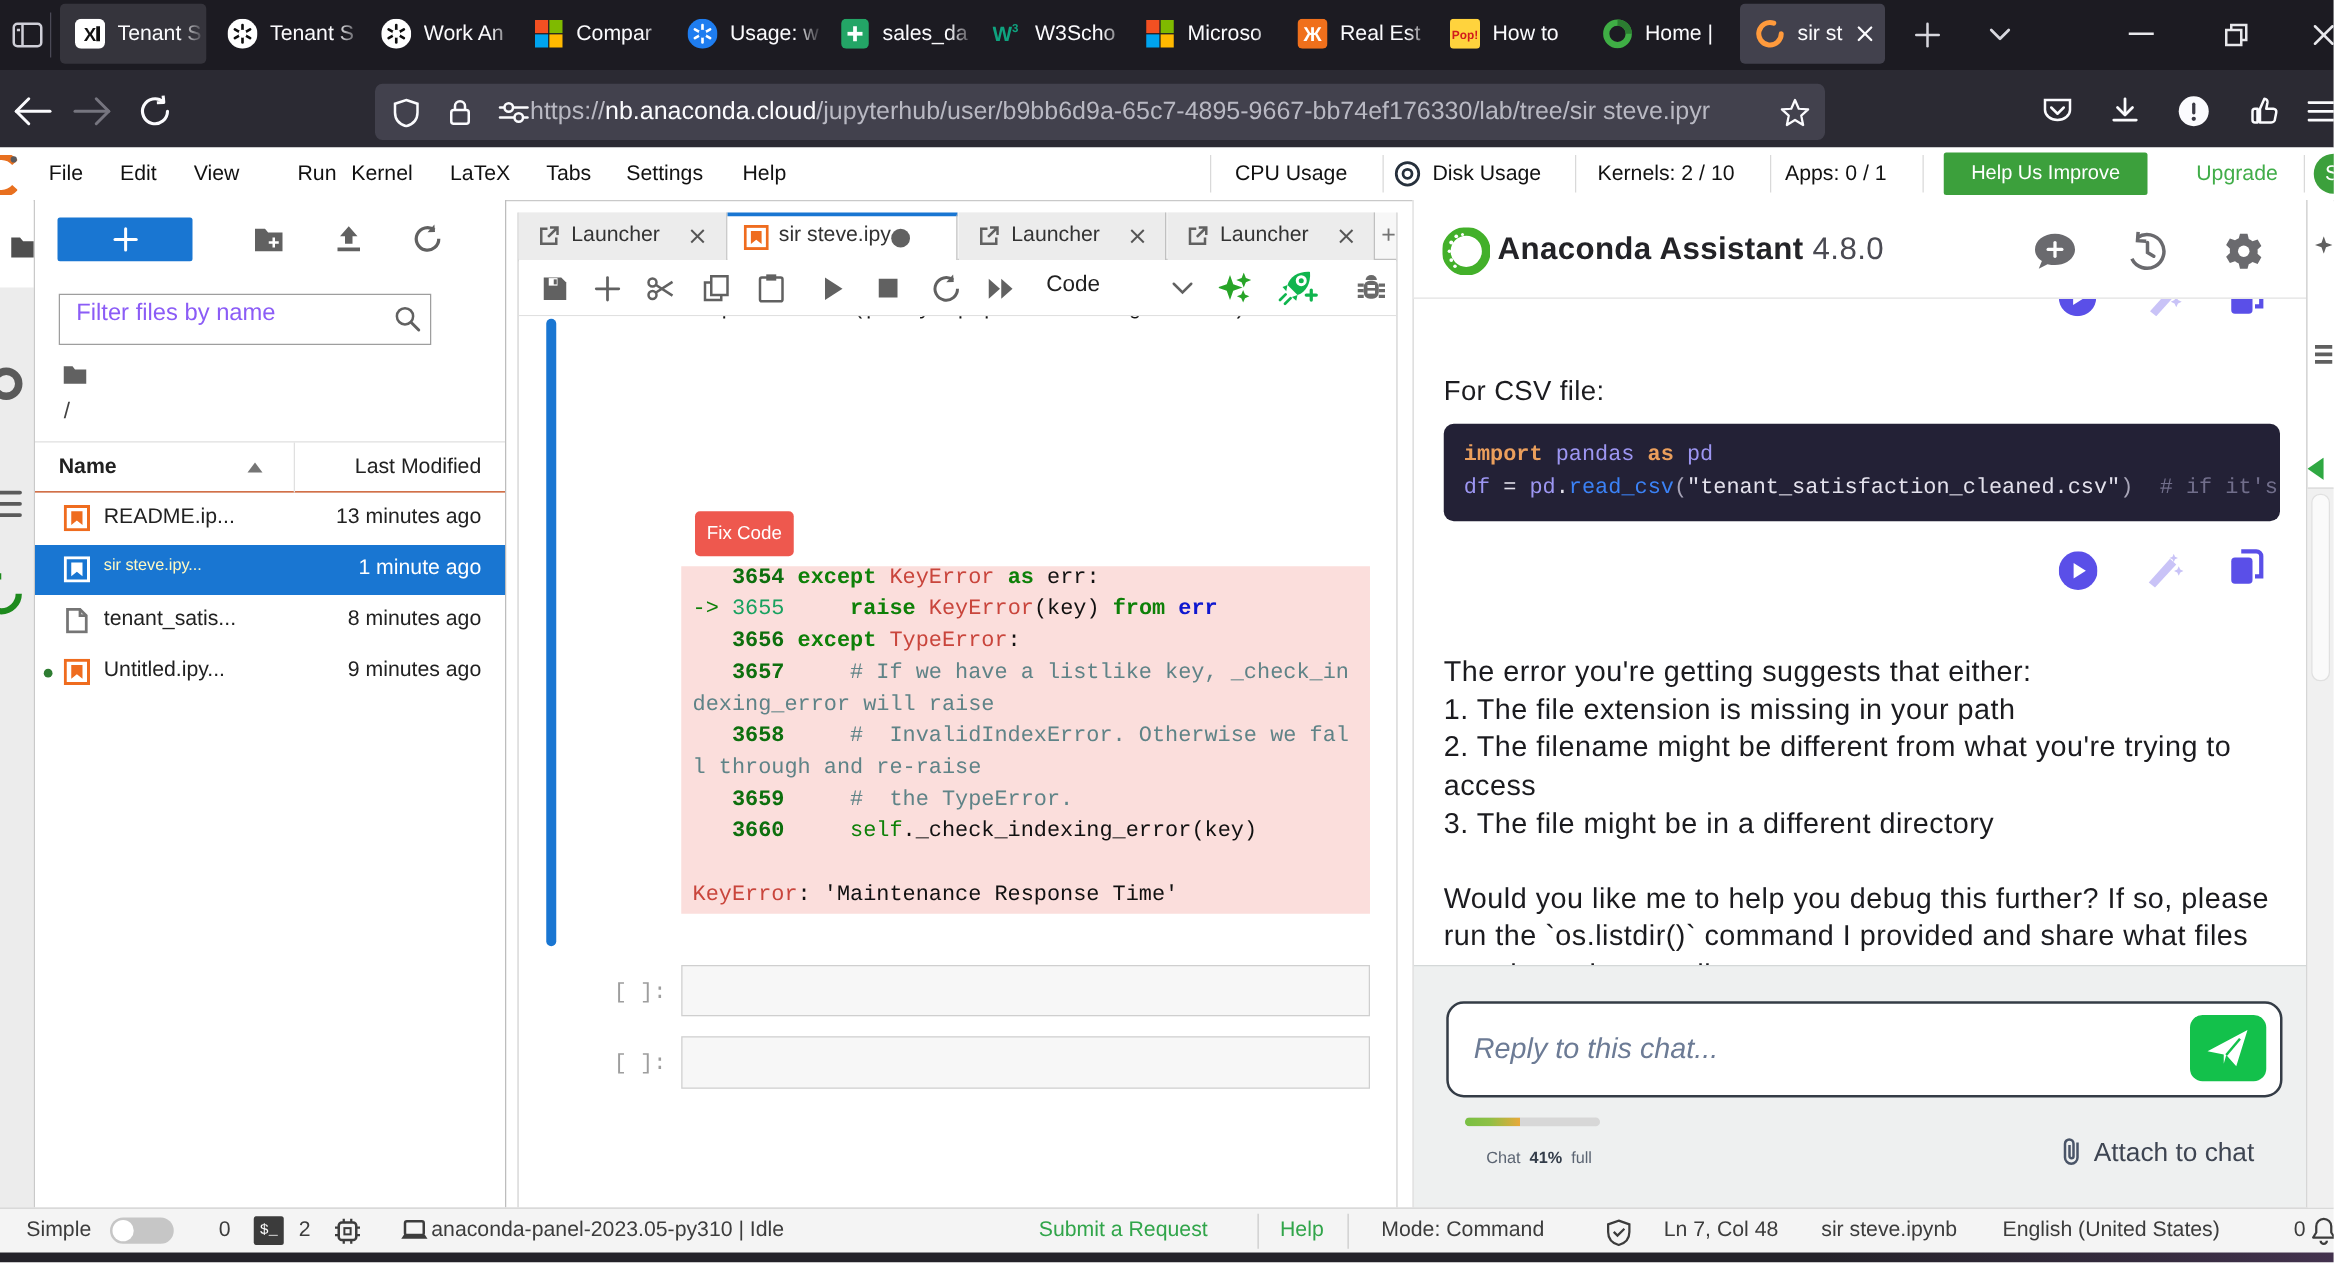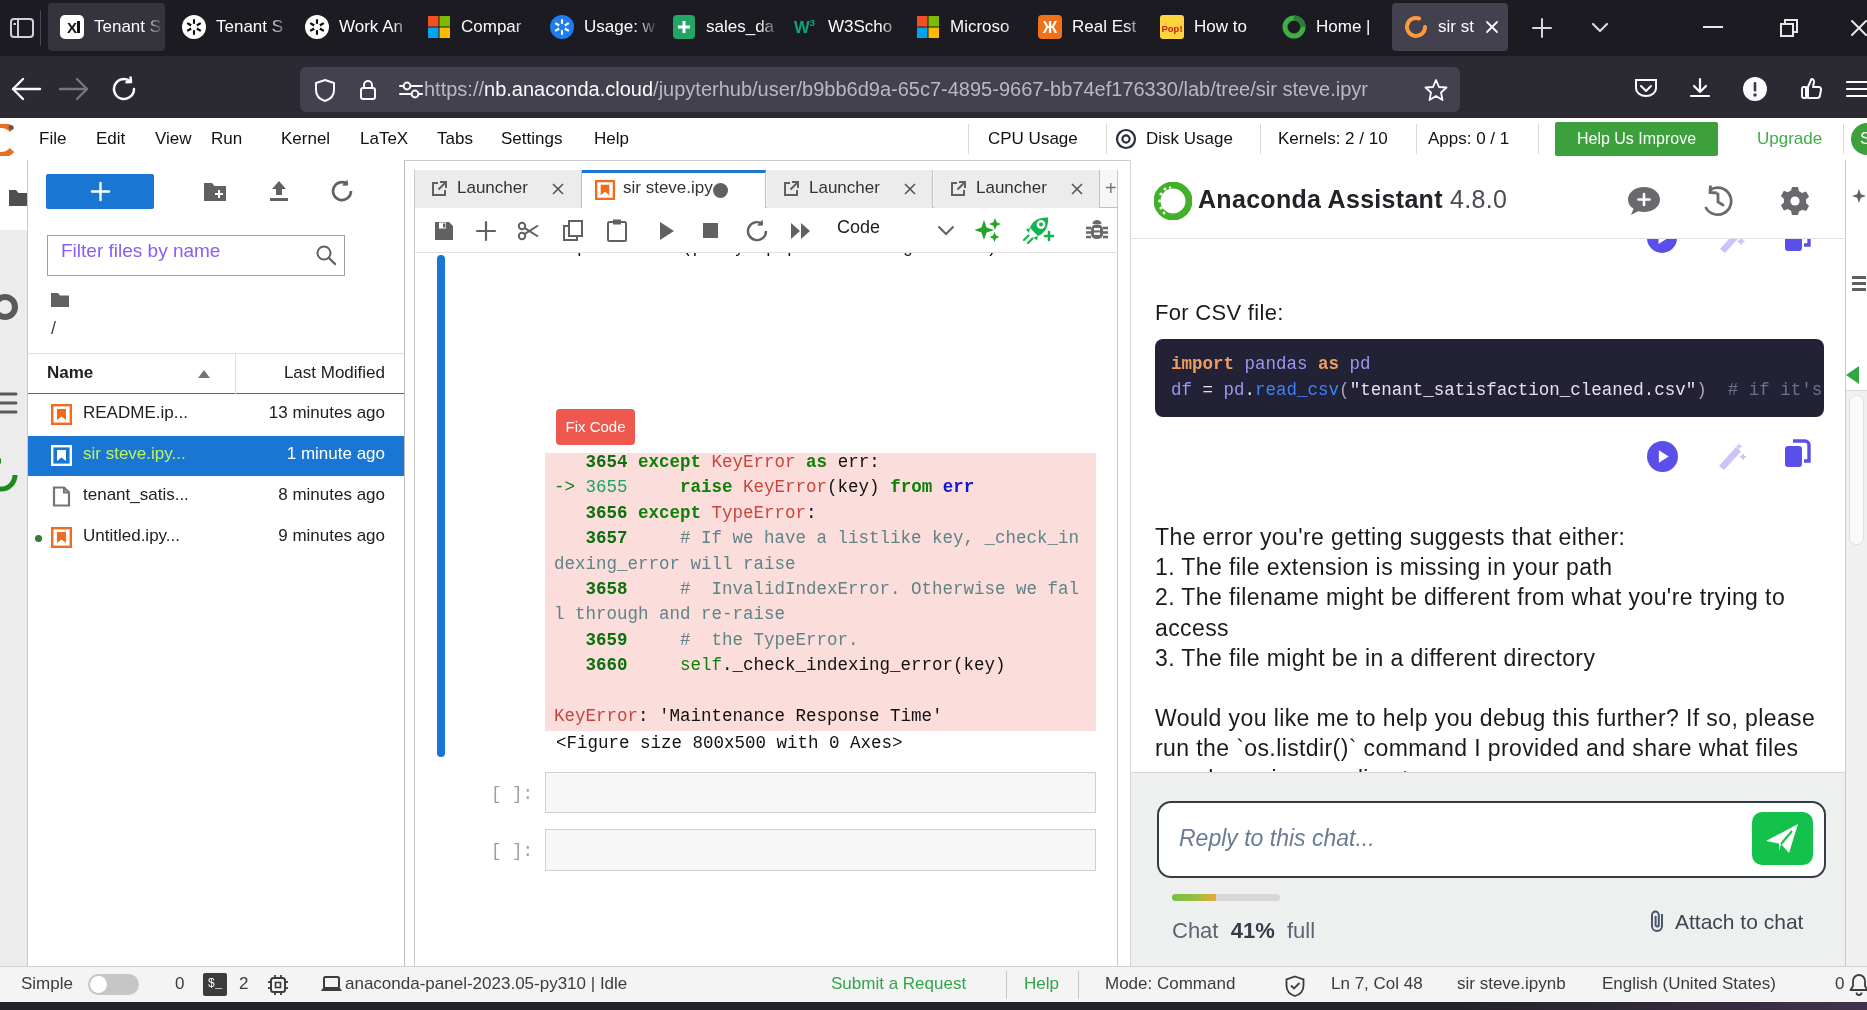--- a/index.html
+++ b/index.html
@@ -276,21 +276,21 @@
       </g>
     </svg>
   <div class="abs" id="jl-menubar">
     <svg class="abs" style="left:-14px;top:6px" width="28" height="32" viewBox="0 0 28 32">
         <path d="M26 6 A15 15 0 1 0 26 26" fill="none" stroke="#e8701f" stroke-width="6"></path>
         <circle cx="25" cy="3.5" r="2.5" fill="#5a5a5e"></circle>
       </svg>
     <div class="mitem" style="left:39px">File</div>
     <div class="mitem" style="left:96px">Edit</div>
     <div class="mitem" style="left:155px">View</div>
-    <div class="mitem" style="left:211px">Run</div>
+    <div class="mitem" style="left:238px">Run</div>
     <div class="mitem" style="left:281px">Kernel</div>
     <div class="mitem" style="left:360px">LaTeX</div>
     <div class="mitem" style="left:437px">Tabs</div>
     <div class="mitem" style="left:501px">Settings</div>
     <div class="mitem" style="left:594px">Help</div>
     <div class="msep" style="left:968px"></div>
       <div class="mitem" style="left:988px">CPU Usage</div>
     <div class="msep" style="left:1106px"></div>
     <svg class="abs" style="left:1115px;top:10px" width="22" height="22" viewBox="0 0 22 22">
         <circle cx="11" cy="11" r="9" fill="none" stroke="#26303c" stroke-width="2.2"></circle>
@@ -379,21 +379,21 @@
           <path d="M6 5 H15 V16 L10.5 12.4 L6 16 Z" fill="#ef6c1f"></path>
         </svg>
       <div class="abs" style="left:55px;top:8px;font-size:17px;color:#212121">README.ip...</div>
       <div class="abs" style="right:19px;top:8px;font-size:17px;color:#212121">13 minutes ago</div>
     </div>
     <div class="abs" style="left:0;top:276px;width:376px;height:40px;background:#1976d2">
       <svg class="abs" style="left:23px;top:9px" width="21" height="21" viewBox="0 0 21 21">
           <rect x="1.2" y="1.2" width="18.6" height="18.6" fill="none" stroke="#fff" stroke-width="2.4"></rect>
           <path d="M6 5 H15 V16 L10.5 12.4 L6 16 Z" fill="#fff"></path>
         </svg>
-      <div class="abs" style="left:55px;top:8px;font-size:17px;color:#bef264">sir steve.ipy...</div>
+      <div class="abs" style="left:55px;top:8px;font-size:13px;color:#fef9c3">sir steve.ipy...</div>
       <div class="abs" style="right:19px;top:8px;font-size:17px;color:#fff">1 minute ago</div>
     </div>
     <div class="abs" style="left:0;top:317px;width:376px;height:40px">
       <svg class="abs" style="left:24px;top:9px" width="19" height="21" viewBox="0 0 19 21">
           <path d="M2 1.5 H12 L17 6.5 V19.5 H2 Z" fill="none" stroke="#757575" stroke-width="2.2"></path>
           <path d="M12 1.5 V6.5 H17" fill="none" stroke="#757575" stroke-width="2.2"></path>
         </svg>
       <div class="abs" style="left:55px;top:8px;font-size:17px;color:#212121">tenant_satis...</div>
       <div class="abs" style="right:19px;top:8px;font-size:17px;color:#212121">8 minutes ago</div>
     </div>
@@ -552,21 +552,20 @@
    <b>3656</b> <b class="kw">except</b> <span class="exc">TypeError</span>:
    <b>3657</b>     <span class="cm"># If we have a listlike key, _check_in</span>
 <span class="cm">dexing_error will raise</span>
    <b>3658</b>     <span class="cm">#  InvalidIndexError. Otherwise we fal</span>
 <span class="cm">l through and re-raise</span>
    <b>3659</b>     <span class="cm">#  the TypeError.</span>
    <b>3660</b>     <span class="kw">self</span>._check_indexing_error(key)
 
 <span class="exc">KeyError</span>: 'Maintenance Response Time'</pre>
       </div>
-      <pre class="mono abs" style="left:141px;top:478px;font-size:17.5px;line-height:25.4px;color:#111">&lt;Figure size 800x500 with 0 Axes&gt;</pre>
       <div class="mono abs" style="left:76px;top:531px;font-size:17.5px;color:#9e9e9e">[ ]:</div>
       <div class="abs" style="left:130px;top:519px;width:551px;height:41px;background:#f7f7f7;border:1px solid #cfcfcf"></div>
       <div class="mono abs" style="left:76px;top:588px;font-size:17.5px;color:#9e9e9e">[ ]:</div>
       <div class="abs" style="left:130px;top:576px;width:551px;height:42px;background:#f7f7f7;border:1px solid #cfcfcf"></div>
     </div>
   </div>
   <div class="abs" id="assistant">
 
     <div class="abs" style="left:0;top:79px;width:714px;height:533px;overflow:hidden">
 
@@ -648,21 +647,21 @@
           <svg style="margin:9px auto" width="38" height="35" viewBox="0 0 38 35">
               <path d="M2 20 L34 3 L25 32 L17 23 Z" fill="#fff"></path>
               <path d="M17 23 L28 10 L15 21 L15 30 Z" fill="#fff"></path>
               <path d="M17 23 L28 10" stroke="#13c14b" stroke-width="2"></path>
             </svg>
         </div>
       </div>
       <div class="abs" style="left:41px;top:121px;width:108px;height:7px;border-radius:4px;background:#d7d7d7;overflow:hidden">
         <div style="width:44px;height:7px;background:linear-gradient(90deg,#78c043,#8ec045 45%,#e8a93a)"></div>
       </div>
-      <div class="abs" style="left:41px;top:145px;font-size:22px;color:#5b6472">Chat&nbsp; <b style="color:#333c49">41%</b>&nbsp; full</div>
+      <div class="abs" style="left:58px;top:145px;font-size:13px;color:#5b6472">Chat&nbsp; <b style="color:#333c49">41%</b>&nbsp; full</div>
       <div class="abs" style="left:518px;top:136px;font-size:21px;color:#3e4552">
         <svg style="display:inline-block;vertical-align:-4px;margin-right:8px" width="18" height="24" viewBox="0 0 18 24">
             <path d="M13 5 V17 a5 5 0 0 1 -10 0 V6 a3.4 3.4 0 0 1 6.8 0 V16 a1.6 1.6 0 0 1 -3.2 0 V7" fill="none" stroke="#4a5568" stroke-width="2"></path>
           </svg>Attach to chat</div>
     </div>
   </div>
 
   <svg class="abs" style="left:1852px;top:189px;z-index:5" width="14" height="14" viewBox="0 0 14 14">
       <path d="M7 0 L8.8 5.2 L14 7 L8.8 8.8 L7 14 L5.2 8.8 L0 7 L5.2 5.2 Z" fill="#5f5f5f"></path>
     </svg>

